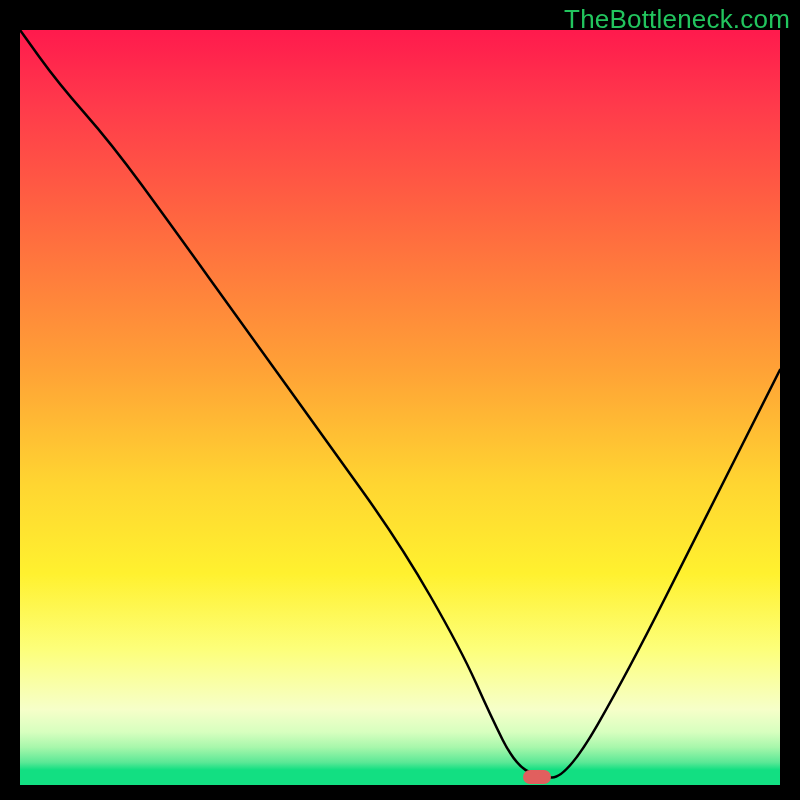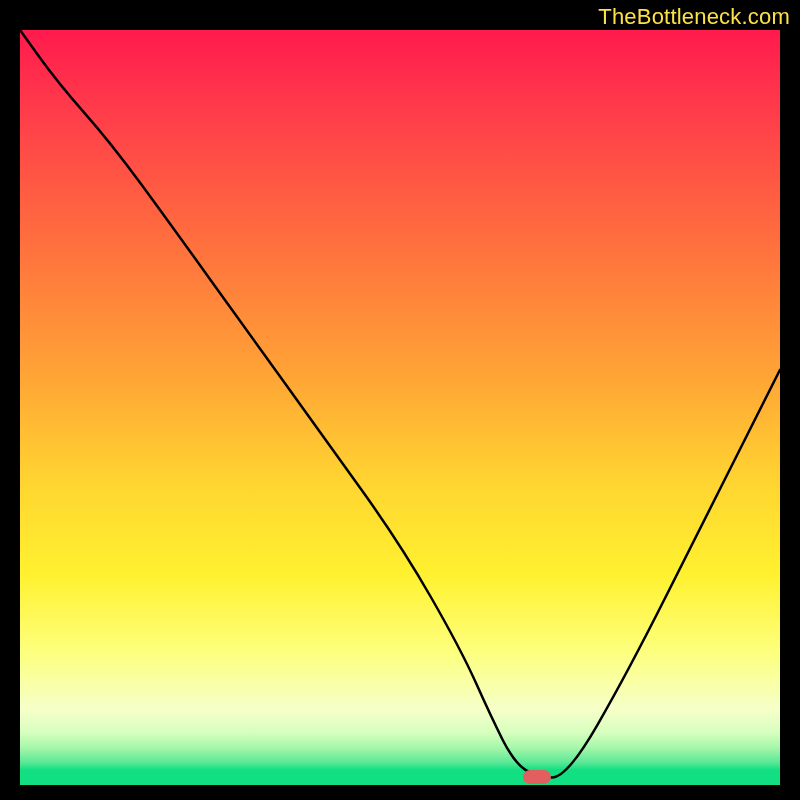--- a/index.html
+++ b/index.html
@@ -39,22 +39,22 @@
       #a7f7ab 95%,
       #5be896 97%,
       #12df82 98%,
       #12df82 100%
     );
   }
   .watermark {
     position: absolute;
     top: 4px;
     right: 10px;
-    color: #fde047;
-    font-size: 22px;
+    color: #22c55e;
+    font-size: 26px;
     font-weight: 500;
     letter-spacing: 0.2px;
     user-select: none;
   }
   svg.curve {
     position: absolute;
     left: 0;
     top: 0;
     width: 760px;
     height: 755px;

